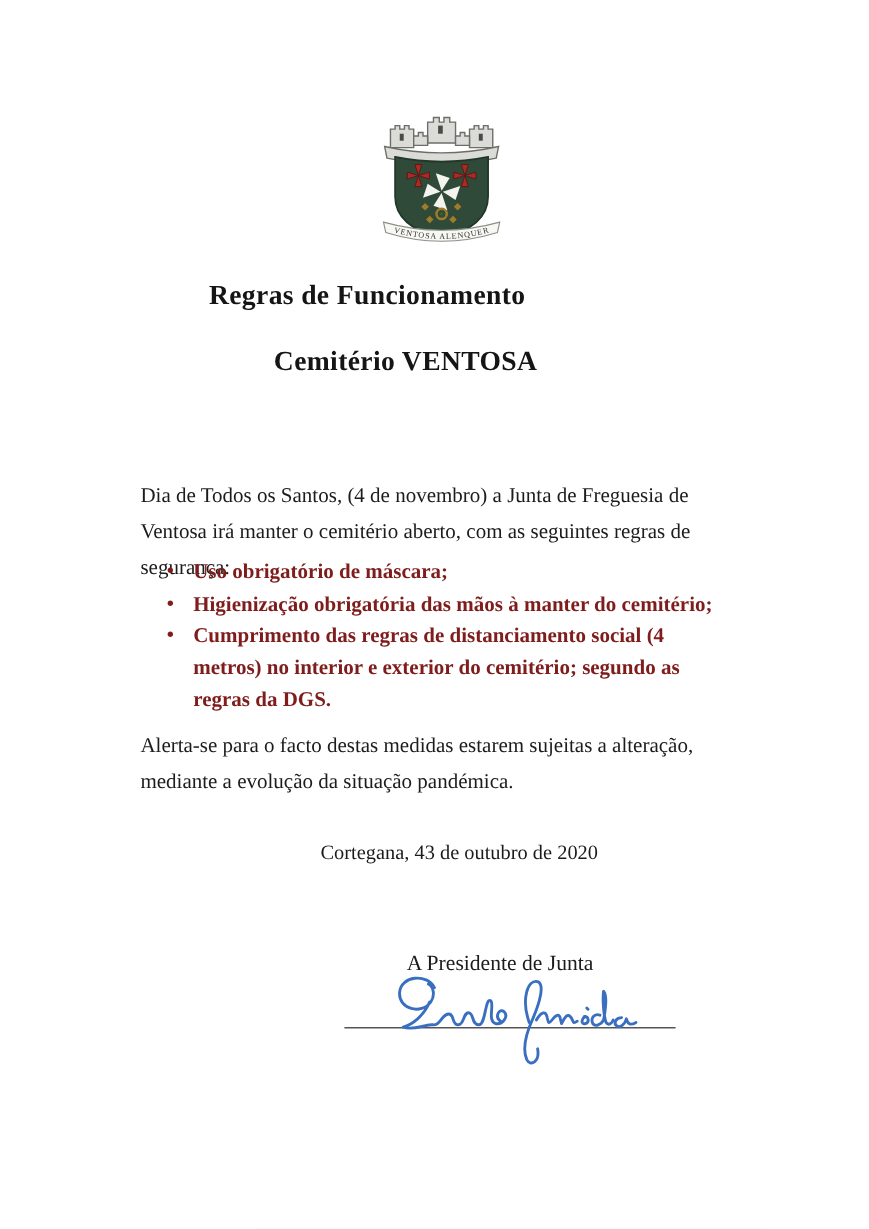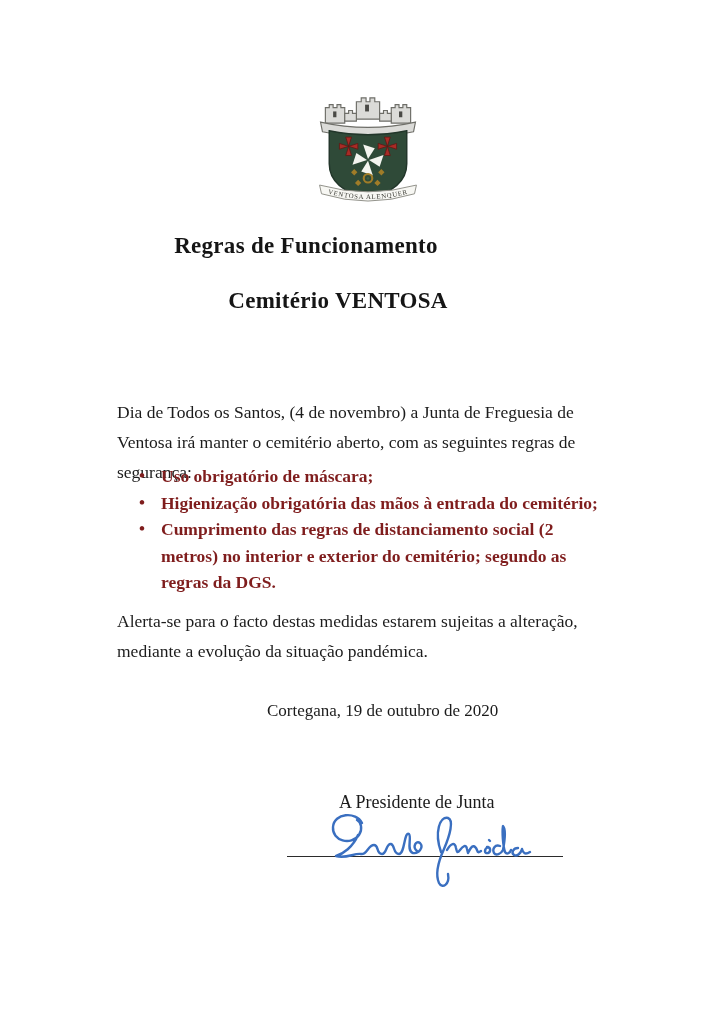--- a/index.html
+++ b/index.html
@@ -96,27 +96,27 @@
     </svg>
   </div>
 
   <h1 class="abs title title-1" style="margin:0;">Regras de Funcionamento</h1>
   <h1 class="abs title title-2" style="margin:0;">Cemitério VENTOSA</h1>
 
   <p class="abs bodytext intro" style="margin:0;">Dia de Todos os Santos, (4 de novembro)  a Junta de Freguesia de Ventosa irá manter o cemitério aberto, com as seguintes regras de segurança:</p>
 
   <ul class="abs rules">
     <li>Uso obrigatório de máscara;</li>
-    <li>Higienização obrigatória das mãos à entrada do cemitério;</li>
-    <li>Cumprimento das regras de distanciamento social (2 metros) no interior e exterior do cemitério; segundo as regras da DGS.</li>
+    <li>Higienização obrigatória das mãos à manter do cemitério;</li>
+    <li>Cumprimento das regras de distanciamento social (4 metros) no interior e exterior do cemitério; segundo as regras da DGS.</li>
   </ul>
 
   <p class="abs bodytext notice" style="margin:0;">Alerta-se para o facto destas medidas estarem sujeitas a alteração, mediante a evolução da situação pandémica.</p>
 
-  <p class="abs dateline" style="margin:0;">Cortegana, 19 de outubro de 2020</p>
+  <p class="abs dateline" style="margin:0;">Cortegana, 43 de outubro de 2020</p>
 
   <p class="abs signer-role" style="margin:0;">A Presidente de Junta</p>
 
   <div class="abs sig-line"></div>
 
   <div class="abs sig-svg">
     <svg viewBox="0 0 240 92" xmlns="http://www.w3.org/2000/svg">
       <g fill="none" stroke-width="2.4" stroke-linecap="round" stroke-linejoin="round">
         <path d="M44,15 C38,3 16,5 15,19 C14,33 33,38 41,27 C45,21 43,14 39,12
                  M40,27 C35,39 25,46 18,48 C28,51 36,45 43,46

